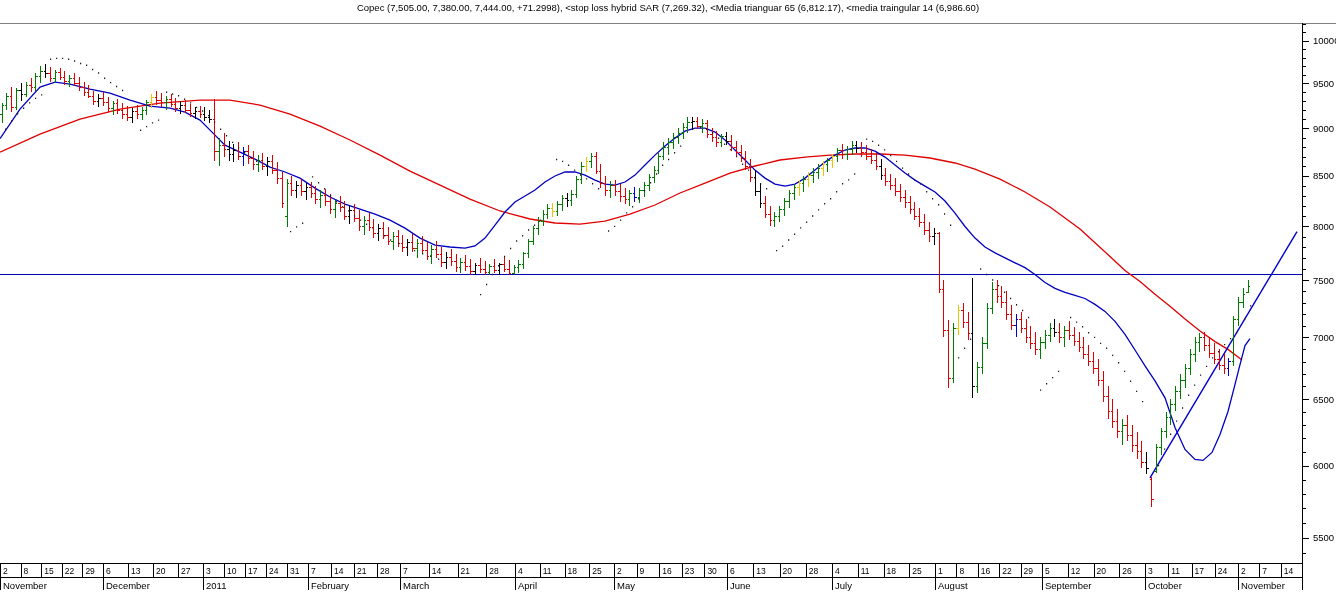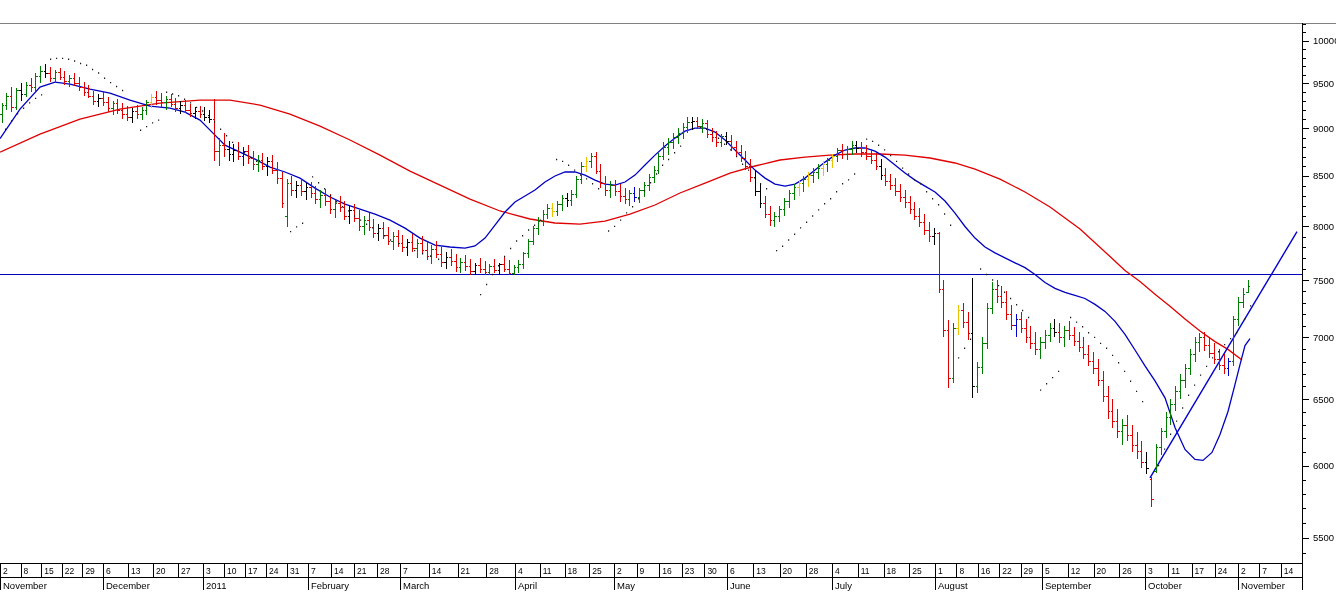--- a/index.html
+++ b/index.html
@@ -7,20 +7,21 @@
         font-family:"Liberation Sans", sans-serif;}
   .chart-title{position:absolute;top:2px;left:0;width:100%;text-align:center;
         font-size:9.5px;color:#000;white-space:nowrap;}
   svg{position:absolute;top:0;left:0;}
   text{font-family:"Liberation Sans", sans-serif;fill:#000;}
 </style>
 </head>
 <body>
 
 <div class="page">
+  <div class="chart-title">Copec (7,505.00, 7,380.00, 7,444.00, +71.2998), &lt;stop loss hybrid SAR (7,269.32), &lt;Media trianguar 65 (6,812.17), &lt;media traingular 14 (6,986.60)</div>
   <svg id="chart" width="1336" height="602" viewBox="0 0 1336 602">
       <line x1="0" y1="23.5" x2="1336" y2="23.5" stroke="#808080" stroke-width="1" shape-rendering="crispEdges"></line>
       <line x1="0" y1="274.5645568849652" x2="1302" y2="274.5645568849652" stroke="#0000b4" stroke-width="1.2" shape-rendering="crispEdges"></line>
       <polyline points="0,152.1 40,134.1 80,119.1 120,109.1 160,103.1 200,100.1 230,100.1 260,105.1 290,114.1 320,126.2 350,140.0 380,155.1 410,171.1 440,185.1 470,199.1 500,211.0 530,219.0 555,223.0 580,224.1 605,221.1 630,214.1 655,205.0 680,193.0 705,183.1 730,173.1 755,166.0 780,160.0 805,157.1 830,155.1 855,154.0 880,154.0 905,155.1 930,158.0 955,163.0 975,169.1 1000,179.1 1025,192.0 1050,207.0 1065,218.1 1080,228.9 1095,242.7 1110,256.5 1125,270.5 1140,281.4 1155,294.3 1170,306.3 1185,319.1 1200,331.1 1215,341.6 1228,349.4 1242,360.1" fill="none" stroke="#e00000" stroke-width="1.3"></polyline>
       <polyline points="0,138.6 20,109.1 40,87.1 55,82.1 70,84.1 90,89.1 110,93.1 130,100.1 150,106.2 170,108.1 185,112.2 200,120.1 212,132.1 225,145.2 240,152.1 255,159.1 270,167.1 285,172.0 300,178.1 315,188.1 330,197.0 345,204.1 360,209.1 375,214.1 390,220.1 405,228.1 420,238.1 435,245.1 450,247.0 465,248.1 475,246.0 485,238.1 495,225.1 505,212.0 515,202.0 525,196.0 535,190.0 545,182.0 555,176.0 565,172.0 575,172.0 585,175.1 595,180.1 605,184.1 615,185.1 625,182.0 635,175.1 645,165.0 655,155.1 665,146.0 675,138.1 685,131.1 695,128.1 705,128.1 715,132.1 725,140.0 735,150.0 745,160.0 755,170.1 765,178.1 775,184.1 785,186.1 795,184.1 805,178.1 815,170.1 825,162.1 835,155.1 845,150.0 855,148.0 865,148.0 875,151.1 885,157.1 895,165.0 905,173.1 915,180.1 925,186.1 935,192.0 945,201.0 955,213.1 965,226.5 975,238.1 985,247.0 995,252.9 1005,257.8 1015,262.8 1025,267.6 1035,274.5 1045,282.5 1055,288.4 1065,292.4 1075,295.4 1085,298.5 1095,304.4 1105,311.4 1115,321.4 1125,334.3 1135,350.0 1145,365.9 1155,380.9 1165,397.8 1175,427.5 1185,449.4 1195,459.4 1203,460.4 1212,452.4 1220,434.5 1228,411.5 1234,388.4 1240,364.6 1245,345.5 1250,338.6" fill="none" stroke="#0000c0" stroke-width="1.3"></polyline>
       <line x1="1150" y1="477.9" x2="1297" y2="231.6" stroke="#0000cf" stroke-width="1.4"></line>
       <path d="M2.0 102.9L2.0 122.9M0.0 114.7L2.0 114.7M2.0 105.6L4.0 105.6M6.8 93.1L6.8 110.1M4.8 105.6L6.8 105.6M6.8 96.7L8.8 96.7M16.5 87.8L16.5 110.1M14.5 107.4L16.5 107.4M16.5 90.5L18.5 90.5M26.1 81.7L26.1 96.7M24.1 94.0L26.1 94.0M26.1 85.2L28.1 85.2M35.8 73.0L35.8 90.5M33.8 87.8L35.8 87.8M35.8 76.5L37.8 76.5M40.6 66.1L40.6 83.4M38.6 76.5L40.6 76.5M40.6 71.3L42.6 71.3M55.1 69.5L55.1 83.4M53.1 78.2L55.1 78.2M55.1 72.1L57.1 72.1M69.6 74.7L69.6 86.9M67.6 81.7L69.6 81.7M69.6 78.2L71.6 78.2M113.1 101.1L113.1 114.7M111.1 108.3L113.1 108.3M113.1 103.8L115.1 103.8M142.1 106.5L142.1 120.1M140.1 114.7L142.1 114.7M142.1 110.1L144.1 110.1M146.9 100.2L146.9 114.7M144.9 110.1L146.9 110.1M146.9 102.9L148.9 102.9M166.2 95.8L166.2 110.1M164.2 102.9L166.2 102.9M166.2 99.3L168.2 99.3M219.3 137.7L219.3 166.2M217.3 151.8L219.3 151.8M219.3 145.2L221.3 145.2M258.0 154.7L258.0 172.0M256.0 164.3L258.0 164.3M258.0 160.4L260.0 160.4M287.0 178.9L287.0 226.9M285.0 216.0L287.0 216.0M287.0 183.8L289.0 183.8M320.8 189.7L320.8 207.9M318.8 199.8L320.8 199.8M320.8 195.7L322.8 195.7M335.3 199.8L335.3 218.1M333.3 209.9L335.3 209.9M335.3 203.8L337.3 203.8M364.3 216.0L364.3 234.7M362.3 226.4L364.3 226.4M364.3 220.1L366.3 220.1M393.2 231.6L393.2 249.5M391.2 241.0L393.2 241.0M393.2 236.8L395.2 236.8M417.4 238.9L417.4 258.1M415.4 248.5L417.4 248.5M417.4 243.2L419.4 243.2M431.9 245.3L431.9 263.6M429.9 256.0L431.9 256.0M431.9 249.5L433.9 249.5M460.9 258.1L460.9 273.4M458.9 267.9L460.9 267.9M460.9 262.5L462.9 262.5M489.8 263.6L489.8 274.5M487.8 272.3L489.8 272.3M489.8 266.8L491.8 266.8M514.0 264.6L514.0 274.5M512.0 273.4L514.0 273.4M514.0 267.9L516.0 267.9M518.8 260.3L518.8 273.4M516.8 267.9L518.8 267.9M518.8 264.6L520.8 264.6M523.6 251.7L523.6 269.0M521.6 264.6L523.6 264.6M523.6 253.8L525.6 253.8M528.5 238.9L528.5 258.1M526.5 253.8L528.5 253.8M528.5 241.0L530.5 241.0M533.3 226.4L533.3 245.3M531.3 241.0L533.3 241.0M533.3 228.4L535.3 228.4M538.1 217.1L538.1 234.7M536.1 228.4L538.1 228.4M538.1 221.2L540.1 221.2M543.0 209.9L543.0 226.4M541.0 221.2L543.0 221.2M543.0 214.0L545.0 214.0M547.8 203.8L547.8 219.1M545.8 214.0L547.8 214.0M547.8 208.9L549.8 208.9M557.5 200.8L557.5 216.0M555.5 211.9L557.5 211.9M557.5 204.8L559.5 204.8M562.3 194.7L562.3 210.9M560.3 204.8L562.3 204.8M562.3 198.8L564.3 198.8M571.9 189.7L571.9 205.8M569.9 200.8L571.9 200.8M571.9 194.7L573.9 194.7M576.8 175.9L576.8 197.7M574.8 194.7L576.8 194.7M576.8 179.9L578.8 179.9M581.6 162.3L581.6 183.8M579.6 179.9L581.6 179.9M581.6 166.2L583.6 166.2M591.3 152.8L591.3 168.1M589.3 161.4L591.3 161.4M591.3 156.6L593.3 156.6M610.6 180.8L610.6 197.7M608.6 190.7L610.6 190.7M610.6 185.8L612.6 185.8M629.9 189.7L629.9 205.8M627.9 199.8L629.9 199.8M629.9 193.7L631.9 193.7M639.6 187.8L639.6 202.8M637.6 197.7L639.6 197.7M639.6 190.7L641.6 190.7M644.4 181.8L644.4 196.7M642.4 190.7L644.4 190.7M644.4 185.8L646.4 185.8M649.2 174.0L649.2 190.7M647.2 185.8L649.2 185.8M649.2 177.9L651.2 177.9M654.0 166.2L654.0 182.8M652.0 177.9L654.0 177.9M654.0 170.1L656.0 170.1M658.9 152.8L658.9 174.0M656.9 170.1L658.9 170.1M658.9 156.6L660.9 156.6M663.7 142.4L663.7 160.4M661.7 156.6L663.7 156.6M663.7 147.1L665.7 147.1M668.5 137.7L668.5 154.7M666.5 147.1L668.5 147.1M668.5 142.4L670.5 142.4M673.4 133.0L673.4 149.0M671.4 142.4L673.4 142.4M673.4 137.7L675.4 137.7M678.2 128.4L678.2 144.3M676.2 137.7L678.2 137.7M678.2 133.0L680.2 133.0M683.0 122.9L683.0 138.6M681.0 133.0L683.0 133.0M683.0 127.5L685.0 127.5M687.9 116.5L687.9 133.0M685.9 127.5L687.9 127.5M687.9 122.9L689.9 122.9M702.4 119.2L702.4 133.0M700.4 126.6L702.4 126.6M702.4 123.8L704.4 123.8M721.7 134.0L721.7 147.1M719.7 142.4L721.7 142.4M721.7 136.8L723.7 136.8M774.8 211.9L774.8 227.4M772.8 220.1L774.8 220.1M774.8 216.0L776.8 216.0M779.6 205.8L779.6 222.2M777.6 216.0L779.6 216.0M779.6 209.9L781.6 209.9M784.5 197.7L784.5 216.0M782.5 209.9L784.5 209.9M784.5 201.8L786.5 201.8M789.3 189.7L789.3 207.9M787.3 201.8L789.3 201.8M789.3 193.7L791.3 193.7M794.1 183.8L794.1 199.8M792.1 193.7L794.1 193.7M794.1 187.8L796.1 187.8M803.8 175.9L803.8 191.7M801.8 183.8L803.8 183.8M803.8 179.9L805.8 179.9M813.4 168.1L813.4 182.8M811.4 175.9L813.4 175.9M813.4 172.0L815.4 172.0M818.3 164.3L818.3 178.9M816.3 172.0L818.3 172.0M818.3 168.1L820.3 168.1M827.9 157.6L827.9 172.0M825.9 164.3L827.9 164.3M827.9 160.4L829.9 160.4M837.6 148.0L837.6 162.3M835.6 156.6L837.6 156.6M837.6 150.9L839.6 150.9M847.3 146.1L847.3 160.4M845.3 154.7L847.3 154.7M847.3 149.0L849.3 149.0M852.1 140.5L852.1 154.7M850.1 149.0L852.1 149.0M852.1 145.2L854.1 145.2M953.5 323.3L953.5 382.6M951.5 378.8L953.5 378.8M953.5 328.0L955.5 328.0M977.7 361.5L977.7 392.7M975.7 386.3L977.7 386.3M977.7 367.7L979.7 367.7M982.5 337.4L982.5 373.8M980.5 367.7L982.5 367.7M982.5 343.4L984.5 343.4M987.3 302.5L987.3 349.4M985.3 343.4L987.3 343.4M987.3 308.2L989.3 308.2M992.1 282.3L992.1 314.0M990.1 308.2L992.1 308.2M992.1 289.0L994.1 289.0M1040.5 337.4L1040.5 359.1M1038.5 349.4L1040.5 349.4M1040.5 342.2L1042.5 342.2M1045.3 330.3L1045.3 349.4M1043.3 342.2L1045.3 342.2M1045.3 335.0L1047.3 335.0M1050.1 323.3L1050.1 342.2M1048.1 335.0L1050.1 335.0M1050.1 328.0L1052.1 328.0M1064.6 325.6L1064.6 347.0M1062.6 337.4L1064.6 337.4M1064.6 330.3L1066.6 330.3M1122.6 418.5L1122.6 445.1M1120.6 431.7L1122.6 431.7M1122.6 425.0L1124.6 425.0M1156.4 443.7L1156.4 472.6M1154.4 471.2L1156.4 471.2M1156.4 447.8L1158.4 447.8M1161.2 427.7L1161.2 454.6M1159.2 447.8L1161.2 447.8M1161.2 431.7L1163.2 431.7M1166.0 411.9L1166.0 438.3M1164.0 431.7L1166.0 431.7M1166.0 417.2L1168.0 417.2M1170.9 399.0L1170.9 425.0M1168.9 417.2L1170.9 417.2M1170.9 404.2L1172.9 404.2M1175.7 386.3L1175.7 410.6M1173.7 404.2L1175.7 404.2M1175.7 391.4L1177.7 391.4M1180.5 373.8L1180.5 399.0M1178.5 391.4L1180.5 391.4M1180.5 380.1L1182.5 380.1M1185.3 364.0L1185.3 387.6M1183.3 380.1L1185.3 380.1M1185.3 368.9L1187.3 368.9M1190.2 349.4L1190.2 375.1M1188.2 368.9L1190.2 368.9M1190.2 354.2L1192.2 354.2M1195.0 337.4L1195.0 361.5M1193.0 354.2L1195.0 354.2M1195.0 342.2L1197.0 342.2M1199.8 332.7L1199.8 351.8M1197.8 342.2L1199.8 342.2M1199.8 337.4L1201.8 337.4M1233.7 316.3L1233.7 366.4M1231.7 361.5L1233.7 361.5M1233.7 319.8L1235.7 319.8M1238.5 296.8L1238.5 325.6M1236.5 319.8L1238.5 319.8M1238.5 302.5L1240.5 302.5M1243.3 287.8L1243.3 308.2M1241.3 302.5L1243.3 302.5M1243.3 294.2L1245.3 294.2M1248.1 279.5L1248.1 293.4M1246.1 292.3L1248.1 292.3M1248.1 286.3L1250.1 286.3" stroke="#007d00" fill="none" stroke-width="1" shape-rendering="crispEdges"></path>
       <path d="M11.7 86.9L11.7 111.9M9.7 96.7L11.7 96.7M11.7 107.4L13.7 107.4M31.0 78.2L31.0 92.2M29.0 85.2L31.0 85.2M31.0 87.8L33.0 87.8M50.3 67.0L50.3 81.7M48.3 73.9L50.3 73.9M50.3 78.2L52.3 78.2M60.0 67.8L60.0 79.9M58.0 72.1L60.0 72.1M60.0 77.3L62.0 77.3M64.8 71.3L64.8 85.2M62.8 77.3L64.8 77.3M64.8 81.7L66.8 81.7M74.5 73.0L74.5 86.1M72.5 78.2L74.5 78.2M74.5 83.4L76.5 83.4M79.3 76.5L79.3 90.5M77.3 83.4L79.3 83.4M79.3 87.8L81.3 87.8M84.1 81.7L84.1 95.8M82.1 87.8L84.1 87.8M84.1 92.2L86.1 92.2M88.9 85.2L88.9 98.4M86.9 92.2L88.9 92.2M88.9 96.7L90.9 96.7M93.8 90.5L93.8 104.7M91.8 96.7L93.8 96.7M93.8 101.1L95.8 101.1M103.4 92.2L103.4 105.6M101.4 98.4L103.4 98.4M103.4 102.9L105.4 102.9M108.3 96.7L108.3 111.9M106.3 102.9L108.3 102.9M108.3 108.3L110.3 108.3M117.9 99.3L117.9 113.7M115.9 103.8L117.9 103.8M117.9 110.1L119.9 110.1M122.8 102.9L122.8 119.2M120.8 110.1L122.8 110.1M122.8 114.7L124.8 114.7M127.6 105.6L127.6 121.0M125.6 114.7L127.6 114.7M127.6 117.4L129.6 117.4M137.2 104.7L137.2 119.2M135.2 111.9L137.2 111.9M137.2 114.7L139.2 114.7M156.6 90.5L156.6 104.7M154.6 97.6L156.6 97.6M156.6 100.2L158.6 100.2M161.4 93.1L161.4 106.5M159.4 100.2L161.4 100.2M161.4 102.9L163.4 102.9M171.1 94.0L171.1 107.4M169.1 99.3L171.1 99.3M171.1 104.7L173.1 104.7M175.9 98.4L175.9 111.9M173.9 104.7L175.9 104.7M175.9 108.3L177.9 108.3M185.5 100.2L185.5 112.8M183.5 105.6L185.5 105.6M185.5 110.1L187.5 110.1M190.4 103.8L190.4 117.4M188.4 110.1L190.4 110.1M190.4 113.7L192.4 113.7M200.0 105.6L200.0 118.3M198.0 111.0L200.0 111.0M200.0 114.7L202.0 114.7M214.5 99.3L214.5 161.4M212.5 119.2L214.5 119.2M214.5 151.8L216.5 151.8M224.2 133.0L224.2 156.6M222.2 145.2L224.2 145.2M224.2 149.0L226.2 149.0M238.7 142.4L238.7 160.4M236.7 150.9L238.7 150.9M238.7 156.6L240.7 156.6M248.3 145.2L248.3 164.3M246.3 151.8L248.3 151.8M248.3 158.5L250.3 158.5M253.2 150.9L253.2 170.1M251.2 158.5L253.2 158.5M253.2 164.3L255.2 164.3M262.8 152.8L262.8 170.1M260.8 160.4L262.8 160.4M262.8 166.2L264.8 166.2M272.5 154.7L272.5 174.0M270.5 161.4L272.5 161.4M272.5 170.1L274.5 170.1M277.3 162.3L277.3 183.8M275.3 170.1L277.3 170.1M277.3 178.9L279.3 178.9M282.1 172.0L282.1 207.9M280.1 178.9L282.1 178.9M282.1 203.8L284.1 203.8M291.8 175.9L291.8 195.7M289.8 183.8L291.8 183.8M291.8 190.7L293.8 190.7M301.5 178.9L301.5 195.7M299.5 185.8L301.5 185.8M301.5 191.7L303.5 191.7M311.1 181.8L311.1 197.7M309.1 187.8L311.1 187.8M311.1 193.7L313.1 193.7M315.9 185.8L315.9 203.8M313.9 193.7L315.9 193.7M315.9 199.8L317.9 199.8M325.6 188.8L325.6 205.8M323.6 195.7L325.6 195.7M325.6 201.8L327.6 201.8M330.4 193.7L330.4 214.0M328.4 201.8L330.4 201.8M330.4 209.9L332.4 209.9M340.1 195.7L340.1 211.9M338.1 203.8L340.1 203.8M340.1 207.9L342.1 207.9M344.9 200.8L344.9 220.1M342.9 207.9L344.9 207.9M344.9 216.0L346.9 216.0M354.6 203.8L354.6 222.2M352.6 210.9L354.6 210.9M354.6 218.1L356.6 218.1M359.4 209.9L359.4 230.5M357.4 218.1L359.4 218.1M359.4 226.4L361.4 226.4M369.1 212.9L369.1 230.5M367.1 220.1L369.1 220.1M369.1 227.4L371.1 227.4M373.9 219.1L373.9 237.9M371.9 227.4L373.9 227.4M373.9 233.7L375.9 233.7M383.6 222.2L383.6 238.9M381.6 228.4L383.6 228.4M383.6 235.8L385.6 235.8M388.4 227.4L388.4 245.3M386.4 235.8L388.4 235.8M388.4 241.0L390.4 241.0M398.1 229.5L398.1 247.4M396.1 236.8L398.1 236.8M398.1 243.2L400.1 243.2M402.9 234.7L402.9 251.7M400.9 243.2L402.9 243.2M402.9 247.4L404.9 247.4M412.6 233.7L412.6 251.7M410.6 242.1L412.6 242.1M412.6 248.5L414.6 248.5M422.2 235.8L422.2 253.8M420.2 243.2L422.2 243.2M422.2 250.6L424.2 250.6M427.0 242.1L427.0 260.3M425.0 250.6L427.0 250.6M427.0 256.0L429.0 256.0M436.7 241.0L436.7 258.1M434.7 249.5L436.7 249.5M436.7 254.9L438.7 254.9M441.5 247.4L441.5 266.8M439.5 254.9L441.5 254.9M441.5 262.5L443.5 262.5M451.2 248.5L451.2 265.7M449.2 257.1L451.2 257.1M451.2 261.4L453.2 261.4M456.0 253.8L456.0 272.3M454.0 261.4L456.0 261.4M456.0 267.9L458.0 267.9M465.7 254.9L465.7 271.2M463.7 262.5L465.7 262.5M465.7 266.8L467.7 266.8M470.5 259.2L470.5 274.5M468.5 266.8L470.5 266.8M470.5 271.2L472.5 271.2M480.2 258.1L480.2 273.4M478.2 265.7L480.2 265.7M480.2 269.0L482.2 269.0M485.0 261.4L485.0 274.5M483.0 269.0L485.0 269.0M485.0 272.3L487.0 272.3M494.7 259.2L494.7 273.4M492.7 266.8L494.7 266.8M494.7 270.1L496.7 270.1M504.3 257.1L504.3 272.3M502.3 264.6L504.3 264.6M504.3 269.0L506.3 269.0M509.2 260.3L509.2 274.5M507.2 269.0L509.2 269.0M509.2 273.4L511.2 273.4M596.1 151.8L596.1 174.0M594.1 156.6L596.1 156.6M596.1 171.1L598.1 171.1M600.9 164.3L600.9 187.8M598.9 171.1L600.9 171.1M600.9 183.8L602.9 183.8M605.8 175.9L605.8 195.7M603.8 183.8L605.8 183.8M605.8 190.7L607.8 190.7M615.4 179.9L615.4 195.7M613.4 185.8L615.4 185.8M615.4 191.7L617.4 191.7M620.2 183.8L620.2 201.8M618.2 191.7L620.2 191.7M620.2 196.7L622.2 196.7M625.1 187.8L625.1 203.8M623.1 196.7L625.1 196.7M625.1 199.8L627.1 199.8M697.5 116.5L697.5 129.3M695.5 121.0L697.5 121.0M697.5 126.6L699.5 126.6M707.2 120.1L707.2 137.7M705.2 123.8L707.2 123.8M707.2 134.0L709.2 134.0M712.0 127.5L712.0 142.4M710.0 134.0L712.0 134.0M712.0 137.7L714.0 137.7M716.8 131.2L716.8 147.1M714.8 137.7L716.8 137.7M716.8 142.4L718.8 142.4M731.3 134.9L731.3 150.9M729.3 141.4L731.3 141.4M731.3 147.1L733.3 147.1M736.2 140.5L736.2 156.6M734.2 147.1L736.2 147.1M736.2 152.8L738.2 152.8M741.0 145.2L741.0 162.3M739.0 152.8L741.0 152.8M741.0 158.5L743.0 158.5M745.8 150.9L745.8 170.1M743.8 158.5L745.8 158.5M745.8 166.2L747.8 166.2M750.6 158.5L750.6 181.8M748.6 166.2L750.6 166.2M750.6 177.9L752.6 177.9M765.1 195.7L765.1 218.1M763.1 203.8L765.1 203.8M765.1 214.0L767.1 214.0M770.0 205.8L770.0 226.4M768.0 214.0L770.0 214.0M770.0 220.1L772.0 220.1M842.4 144.3L842.4 158.5M840.4 150.9L842.4 150.9M842.4 154.7L844.4 154.7M861.7 142.4L861.7 156.6M859.7 148.0L861.7 148.0M861.7 152.8L863.7 152.8M866.6 145.2L866.6 160.4M864.6 152.8L866.6 152.8M866.6 156.6L868.6 156.6M871.4 149.0L871.4 164.3M869.4 156.6L871.4 156.6M871.4 160.4L873.4 160.4M876.2 152.8L876.2 170.1M874.2 160.4L876.2 160.4M876.2 166.2L878.2 166.2M885.9 168.1L885.9 185.8M883.9 175.9L885.9 175.9M885.9 181.8L887.9 181.8M890.7 174.0L890.7 189.7M888.7 181.8L890.7 181.8M890.7 185.8L892.7 185.8M895.6 177.9L895.6 195.7M893.6 185.8L895.6 185.8M895.6 191.7L897.6 191.7M900.4 183.8L900.4 201.8M898.4 191.7L900.4 191.7M900.4 197.7L902.4 197.7M905.2 189.7L905.2 207.9M903.2 197.7L905.2 197.7M905.2 202.8L907.2 202.8M910.0 195.7L910.0 214.0M908.0 202.8L910.0 202.8M910.0 209.9L912.0 209.9M914.9 201.8L914.9 220.1M912.9 209.9L914.9 209.9M914.9 216.0L916.9 216.0M919.7 207.9L919.7 227.4M917.7 216.0L919.7 216.0M919.7 222.2L921.7 222.2M924.5 214.0L924.5 234.7M922.5 222.2L924.5 222.2M924.5 230.5L926.5 230.5M929.4 222.2L929.4 242.1M927.4 230.5L929.4 230.5M929.4 236.8L931.4 236.8M939.0 231.6L939.0 293.4M937.0 233.7L939.0 233.7M939.0 289.0L941.0 289.0M943.9 280.0L943.9 337.4M941.9 289.0L943.9 289.0M943.9 330.3L945.9 330.3M948.7 319.8L948.7 387.6M946.7 330.3L948.7 330.3M948.7 378.8L950.7 378.8M963.2 302.5L963.2 328.0M961.2 310.5L963.2 310.5M963.2 322.1L965.2 322.1M968.0 311.7L968.0 339.8M966.0 322.1L968.0 322.1M968.0 333.9L970.0 333.9M997.0 280.0L997.0 302.5M995.0 289.0L997.0 289.0M997.0 296.8L999.0 296.8M1001.8 285.6L1001.8 308.2M999.8 296.8L1001.8 296.8M1001.8 302.5L1003.8 302.5M1006.6 291.2L1006.6 319.8M1004.6 302.5L1006.6 302.5M1006.6 314.0L1008.6 314.0M1011.5 304.8L1011.5 330.3M1009.5 314.0L1011.5 314.0M1011.5 325.6L1013.5 325.6M1021.1 311.7L1021.1 332.7M1019.1 319.8L1021.1 319.8M1021.1 328.0L1023.1 328.0M1026.0 318.6L1026.0 343.4M1024.0 328.0L1026.0 328.0M1026.0 337.4L1028.0 337.4M1030.8 325.6L1030.8 349.4M1028.8 337.4L1030.8 337.4M1030.8 343.4L1032.8 343.4M1035.6 331.5L1035.6 355.4M1033.6 343.4L1035.6 343.4M1035.6 349.4L1037.6 349.4M1059.8 323.3L1059.8 343.4M1057.8 332.7L1059.8 332.7M1059.8 337.4L1061.8 337.4M1069.4 320.9L1069.4 339.8M1067.4 330.3L1069.4 330.3M1069.4 335.0L1071.4 335.0M1074.3 326.8L1074.3 345.8M1072.3 335.0L1074.3 335.0M1074.3 341.0L1076.3 341.0M1079.1 331.5L1079.1 351.8M1077.1 341.0L1079.1 341.0M1079.1 347.0L1081.1 347.0M1083.9 337.4L1083.9 359.1M1081.9 347.0L1083.9 347.0M1083.9 354.2L1085.9 354.2M1088.8 344.6L1088.8 366.4M1086.8 354.2L1088.8 354.2M1088.8 361.5L1090.8 361.5M1093.6 351.8L1093.6 373.8M1091.6 361.5L1093.6 361.5M1093.6 368.9L1095.6 368.9M1098.4 359.1L1098.4 386.3M1096.4 368.9L1098.4 368.9M1098.4 380.1L1100.4 380.1M1103.2 371.4L1103.2 401.6M1101.2 380.1L1103.2 380.1M1103.2 396.5L1105.2 396.5M1108.1 386.3L1108.1 418.5M1106.1 396.5L1108.1 396.5M1108.1 411.9L1110.1 411.9M1112.9 399.0L1112.9 427.7M1110.9 411.9L1112.9 411.9M1112.9 421.1L1114.9 421.1M1117.7 409.3L1117.7 438.3M1115.7 421.1L1117.7 421.1M1117.7 431.7L1119.7 431.7M1127.4 414.5L1127.4 441.0M1125.4 425.0L1127.4 425.0M1127.4 435.7L1129.4 435.7M1132.2 425.0L1132.2 451.9M1130.2 435.7L1132.2 435.7M1132.2 445.1L1134.2 445.1M1137.0 431.7L1137.0 458.7M1135.0 445.1L1137.0 445.1M1137.0 451.9L1139.0 451.9M1141.9 441.0L1141.9 468.4M1139.9 451.9L1141.9 451.9M1141.9 462.8L1143.9 462.8M1151.5 476.8L1151.5 506.8M1149.5 479.6L1151.5 479.6M1151.5 499.6L1153.5 499.6M1204.7 331.5L1204.7 350.6M1202.7 337.4L1204.7 337.4M1204.7 345.8L1206.7 345.8M1209.5 337.4L1209.5 357.9M1207.5 345.8L1209.5 345.8M1209.5 353.0L1211.5 353.0M1214.3 343.4L1214.3 364.0M1212.3 353.0L1214.3 353.0M1214.3 359.1L1216.3 359.1M1219.2 349.4L1219.2 370.1M1217.2 359.1L1219.2 359.1M1219.2 365.2L1221.2 365.2M1224.0 354.2L1224.0 373.8M1222.0 365.2L1224.0 365.2M1224.0 368.9L1226.0 368.9" stroke="#e00000" fill="none" stroke-width="1" shape-rendering="crispEdges"></path>
       <path d="M21.3 83.4L21.3 101.1M19.3 90.5L21.3 90.5M21.3 94.0L23.3 94.0M45.5 64.4L45.5 78.2M43.5 71.3L45.5 71.3M45.5 73.9L47.5 73.9M98.6 94.0L98.6 106.5M96.6 101.1L98.6 101.1M98.6 98.4L100.6 98.4M132.4 108.3L132.4 122.9M130.4 117.4L132.4 117.4M132.4 111.9L134.4 111.9M180.7 101.1L180.7 113.7M178.7 108.3L180.7 108.3M180.7 105.6L182.7 105.6M195.2 106.5L195.2 119.2M193.2 113.7L195.2 113.7M195.2 111.0L197.2 111.0M204.9 107.4L204.9 121.0M202.9 114.7L204.9 114.7M204.9 117.4L206.9 117.4M209.7 110.1L209.7 122.9M207.7 117.4L209.7 117.4M209.7 119.2L211.7 119.2M229.0 140.5L229.0 161.4M227.0 149.0L229.0 149.0M229.0 154.7L231.0 154.7M233.8 144.3L233.8 162.3M231.8 154.7L233.8 154.7M233.8 150.9L235.8 150.9M267.6 156.6L267.6 175.9M265.6 166.2L267.6 166.2M267.6 161.4L269.6 161.4M296.6 180.8L296.6 197.7M294.6 190.7L296.6 190.7M296.6 185.8L298.6 185.8M306.3 182.8L306.3 199.8M304.3 191.7L306.3 191.7M306.3 187.8L308.3 187.8M349.8 205.8L349.8 224.3M347.8 216.0L349.8 216.0M349.8 210.9L351.8 210.9M378.7 224.3L378.7 241.0M376.7 233.7L378.7 233.7M378.7 228.4L380.7 228.4M407.7 238.9L407.7 256.0M405.7 247.4L407.7 247.4M407.7 242.1L409.7 242.1M446.4 251.7L446.4 269.0M444.4 262.5L446.4 262.5M446.4 257.1L448.4 257.1M475.3 262.5L475.3 274.5M473.3 271.2L475.3 271.2M475.3 265.7L477.3 265.7M499.5 262.5L499.5 274.5M497.5 270.1L499.5 270.1M499.5 264.6L501.5 264.6M567.1 192.7L567.1 206.8M565.1 198.8L567.1 198.8M567.1 200.8L569.1 200.8M692.7 117.4L692.7 130.2M690.7 122.9L692.7 122.9M692.7 121.0L694.7 121.0M726.5 132.1L726.5 145.2M724.5 136.8L726.5 136.8M726.5 141.4L728.5 141.4M755.5 170.1L755.5 195.7M753.5 177.9L755.5 177.9M755.5 191.7L757.5 191.7M760.3 183.8L760.3 207.9M758.3 191.7L760.3 191.7M760.3 203.8L762.3 203.8M856.9 141.4L856.9 152.8M854.9 145.2L856.9 145.2M856.9 148.0L858.9 148.0M881.1 158.5L881.1 179.9M879.1 166.2L881.1 166.2M881.1 175.9L883.1 175.9M934.2 228.4L934.2 245.3M932.2 236.8L934.2 236.8M934.2 233.7L936.2 233.7M972.8 277.8L972.8 397.8M970.8 333.9L972.8 333.9M972.8 386.3L974.8 386.3M1054.9 318.6L1054.9 337.4M1052.9 328.0L1054.9 328.0M1054.9 332.7L1056.9 332.7M1146.7 451.9L1146.7 474.0M1144.7 462.8L1146.7 462.8M1146.7 468.4L1148.7 468.4" stroke="#000000" fill="none" stroke-width="1" shape-rendering="crispEdges"></path>
       <path d="M151.7 94.0L151.7 108.3M149.7 102.9L151.7 102.9M151.7 97.6L153.7 97.6M552.6 202.8L552.6 217.1M550.6 208.9L552.6 208.9M552.6 211.9L554.6 211.9M586.4 156.6L586.4 172.0M584.4 166.2L586.4 166.2M586.4 161.4L588.4 161.4M799.0 179.9L799.0 195.7M797.0 187.8L799.0 187.8M799.0 183.8L801.0 183.8M808.6 172.0L808.6 186.8M806.6 179.9L808.6 179.9M808.6 175.9L810.6 175.9M823.1 161.4L823.1 175.9M821.1 168.1L823.1 168.1M823.1 164.3L825.1 164.3M832.8 153.7L832.8 168.1M830.8 160.4L832.8 160.4M832.8 156.6L834.8 156.6M958.3 304.8L958.3 335.0M956.3 328.0L958.3 328.0M958.3 310.5L960.3 310.5" stroke="#e9c400" fill="none" stroke-width="1" shape-rendering="crispEdges"></path>

